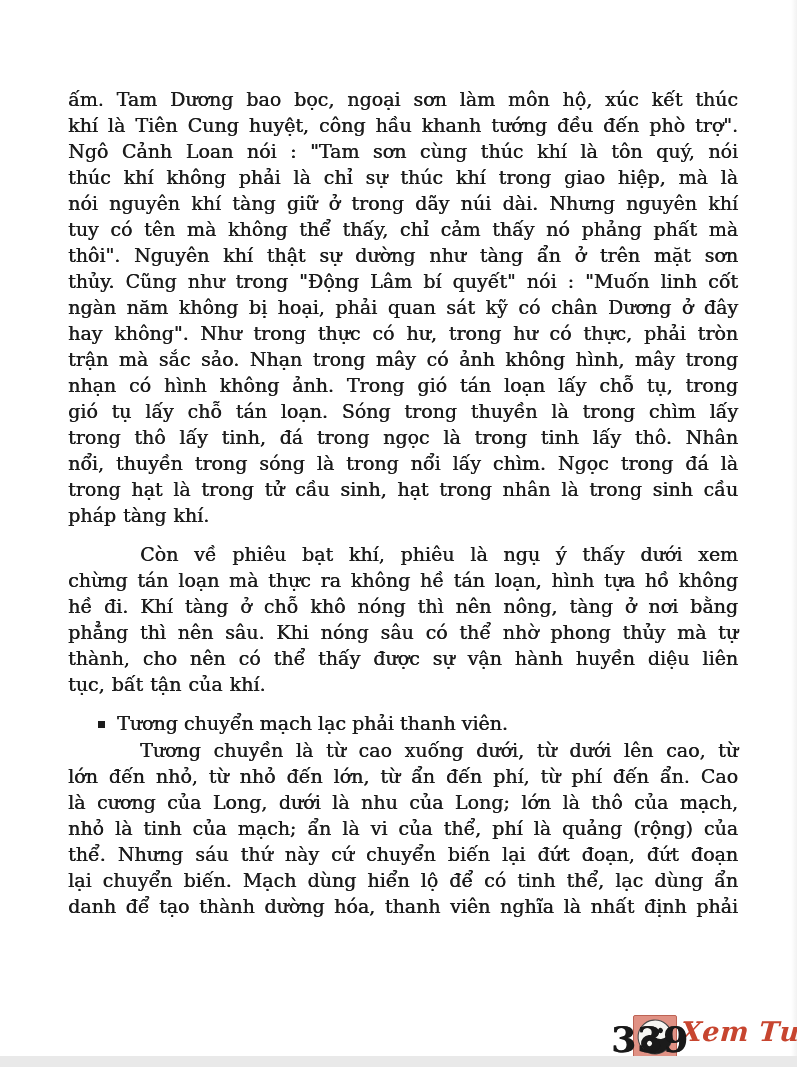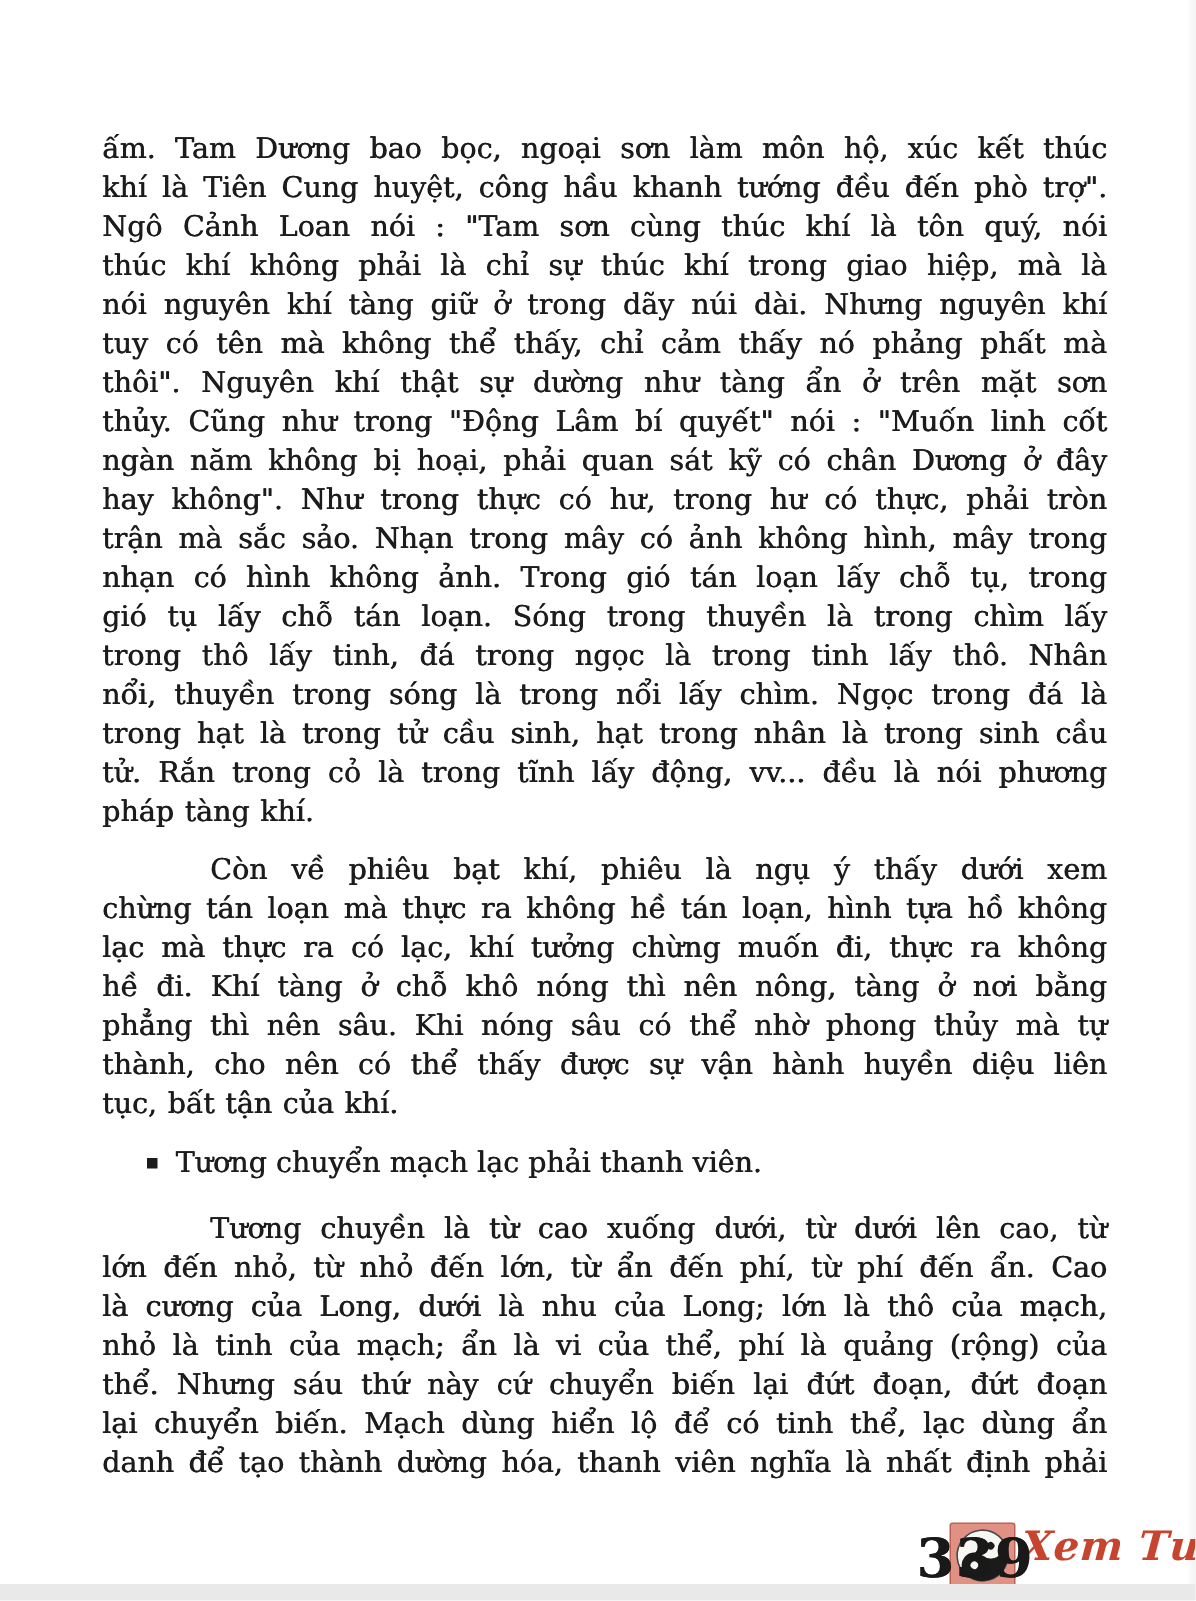--- a/index.html
+++ b/index.html
@@ -22,21 +22,21 @@
     pointer-events:none;
   }
   .text-block{
     position:absolute;
     left:68px;top:86px;width:670px;
     font-size:19px;
     text-shadow:0.4px 0 0 currentColor; 
   }
   .para{margin:0 0 13px 0;}
   .para.heading{
-    margin:0 0 18px 30px;
+    margin:0 0 1px 30px;
     height:26px;line-height:26px;
     white-space:nowrap;
   }
   .bullet{
     display:inline-block;width:7px;height:7px;
     background:#1c1c1c;margin-right:12px;
     vertical-align:2px;
   }
   .line{
     height:26px;line-height:26px;
@@ -88,27 +88,25 @@
         <div class="line">thôi". Nguyên khí thật sự dường như tàng ẩn ở trên mặt sơn</div>
         <div class="line">thủy. Cũng như trong "Động Lâm bí quyết" nói : "Muốn linh cốt</div>
         <div class="line">ngàn năm không bị hoại, phải quan sát kỹ có chân Dương ở đây</div>
         <div class="line">hay không". Như trong thực có hư, trong hư có thực, phải tròn</div>
         <div class="line">trận mà sắc sảo. Nhạn trong mây có ảnh không hình, mây trong</div>
         <div class="line">nhạn có hình không ảnh. Trong gió tán loạn lấy chỗ tụ, trong</div>
         <div class="line">gió tụ lấy chỗ tán loạn. Sóng trong thuyền là trong chìm lấy</div>
         <div class="line">trong thô lấy tinh, đá trong ngọc là trong tinh lấy thô. Nhân</div>
         <div class="line">nổi, thuyền trong sóng là trong nổi lấy chìm. Ngọc trong đá là</div>
         <div class="line">trong hạt là trong tử cầu sinh, hạt trong nhân là trong sinh cầu</div>
-        <div class="line">tử. Rắn trong cỏ là trong tĩnh lấy động, vv... đều là nói phương</div>
         <div class="line last">pháp tàng khí.</div>
       </div>
       <div class="para body">
         <div class="line first-indent">Còn về phiêu bạt khí, phiêu là ngụ ý thấy dưới xem</div>
         <div class="line">chừng tán loạn mà thực ra không hề tán loạn, hình tựa hồ không</div>
-        <div class="line">lạc mà thực ra có lạc, khí tưởng chừng muốn đi, thực ra không</div>
         <div class="line">hề đi. Khí tàng ở chỗ khô nóng thì nên nông, tàng ở nơi bằng</div>
         <div class="line">phẳng thì nên sâu. Khi nóng sâu có thể nhờ phong thủy mà tự</div>
         <div class="line">thành, cho nên có thể thấy được sự vận hành huyền diệu liên</div>
         <div class="line last">tục, bất tận của khí.</div>
       </div>
       <div class="para heading"><span class="bullet"></span><span>Tương chuyển mạch lạc phải thanh viên.</span></div>
       <div class="para body">
         <div class="line first-indent">Tương chuyền là từ cao xuống dưới, từ dưới lên cao, từ</div>
         <div class="line">lớn đến nhỏ, từ nhỏ đến lớn, từ ẩn đến phí, từ phí đến ẩn. Cao</div>
         <div class="line">là cương của Long, dưới là nhu của Long; lớn là thô của mạch,</div>

